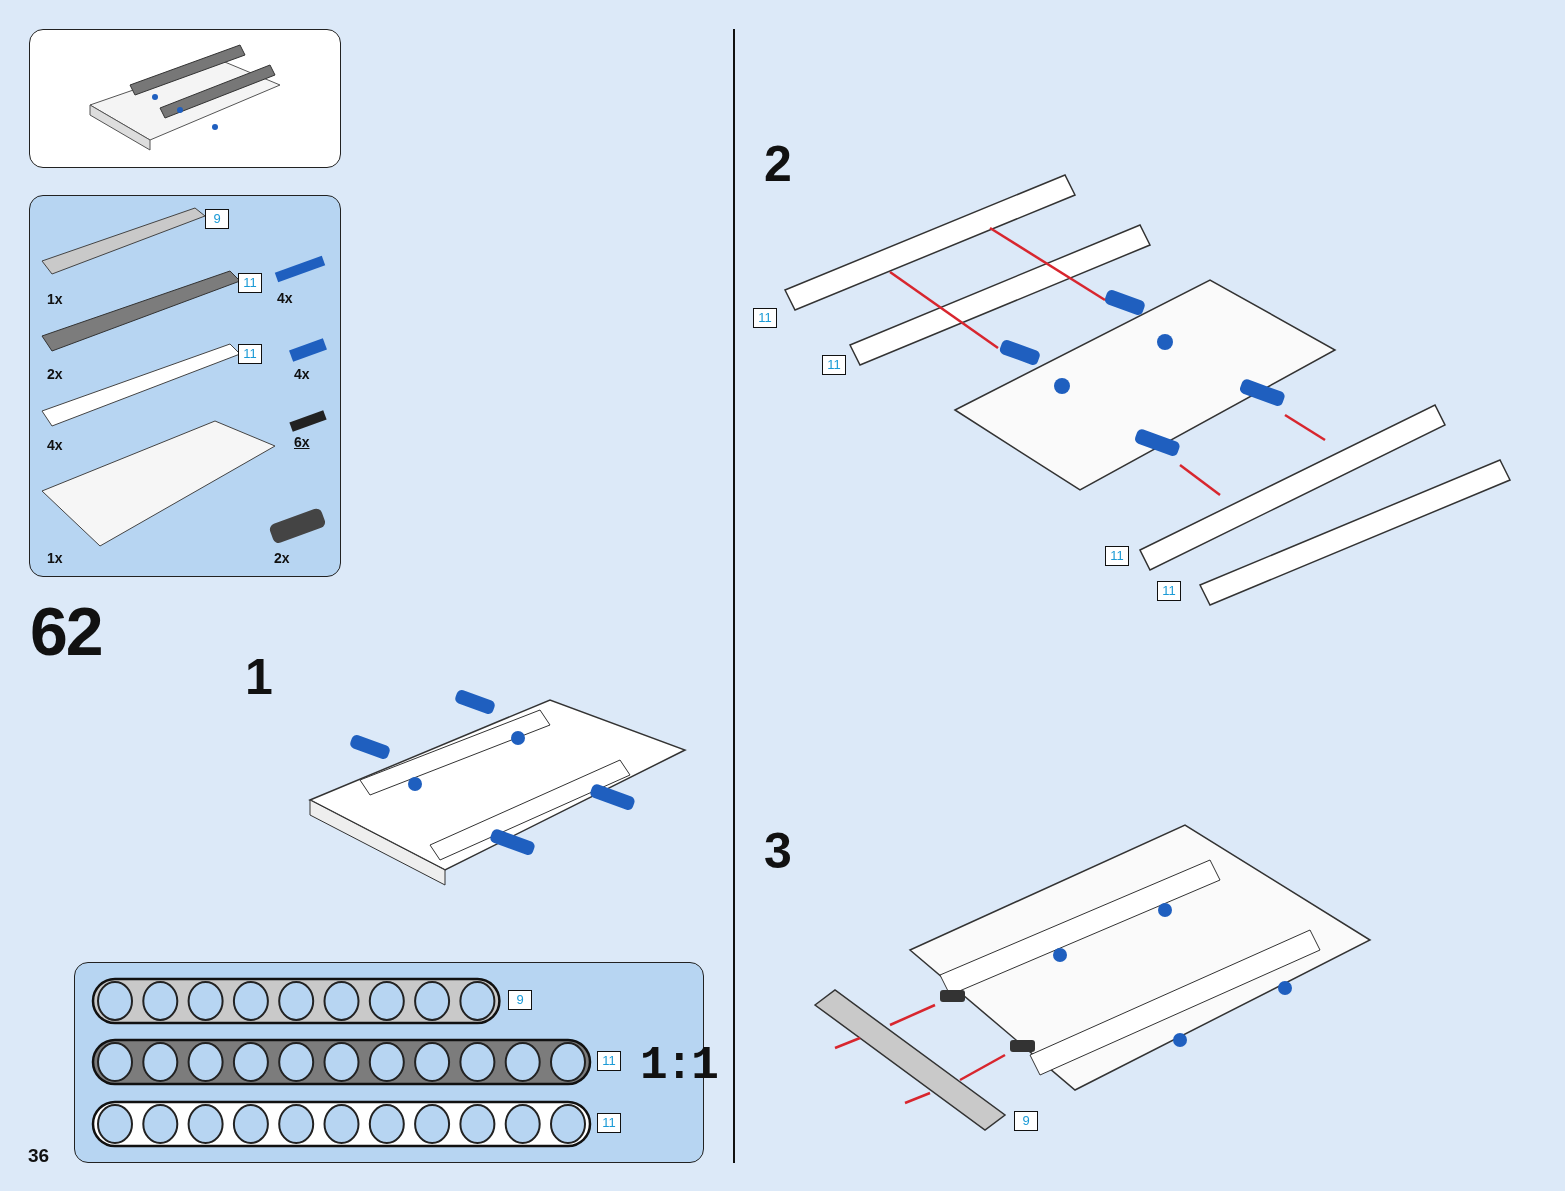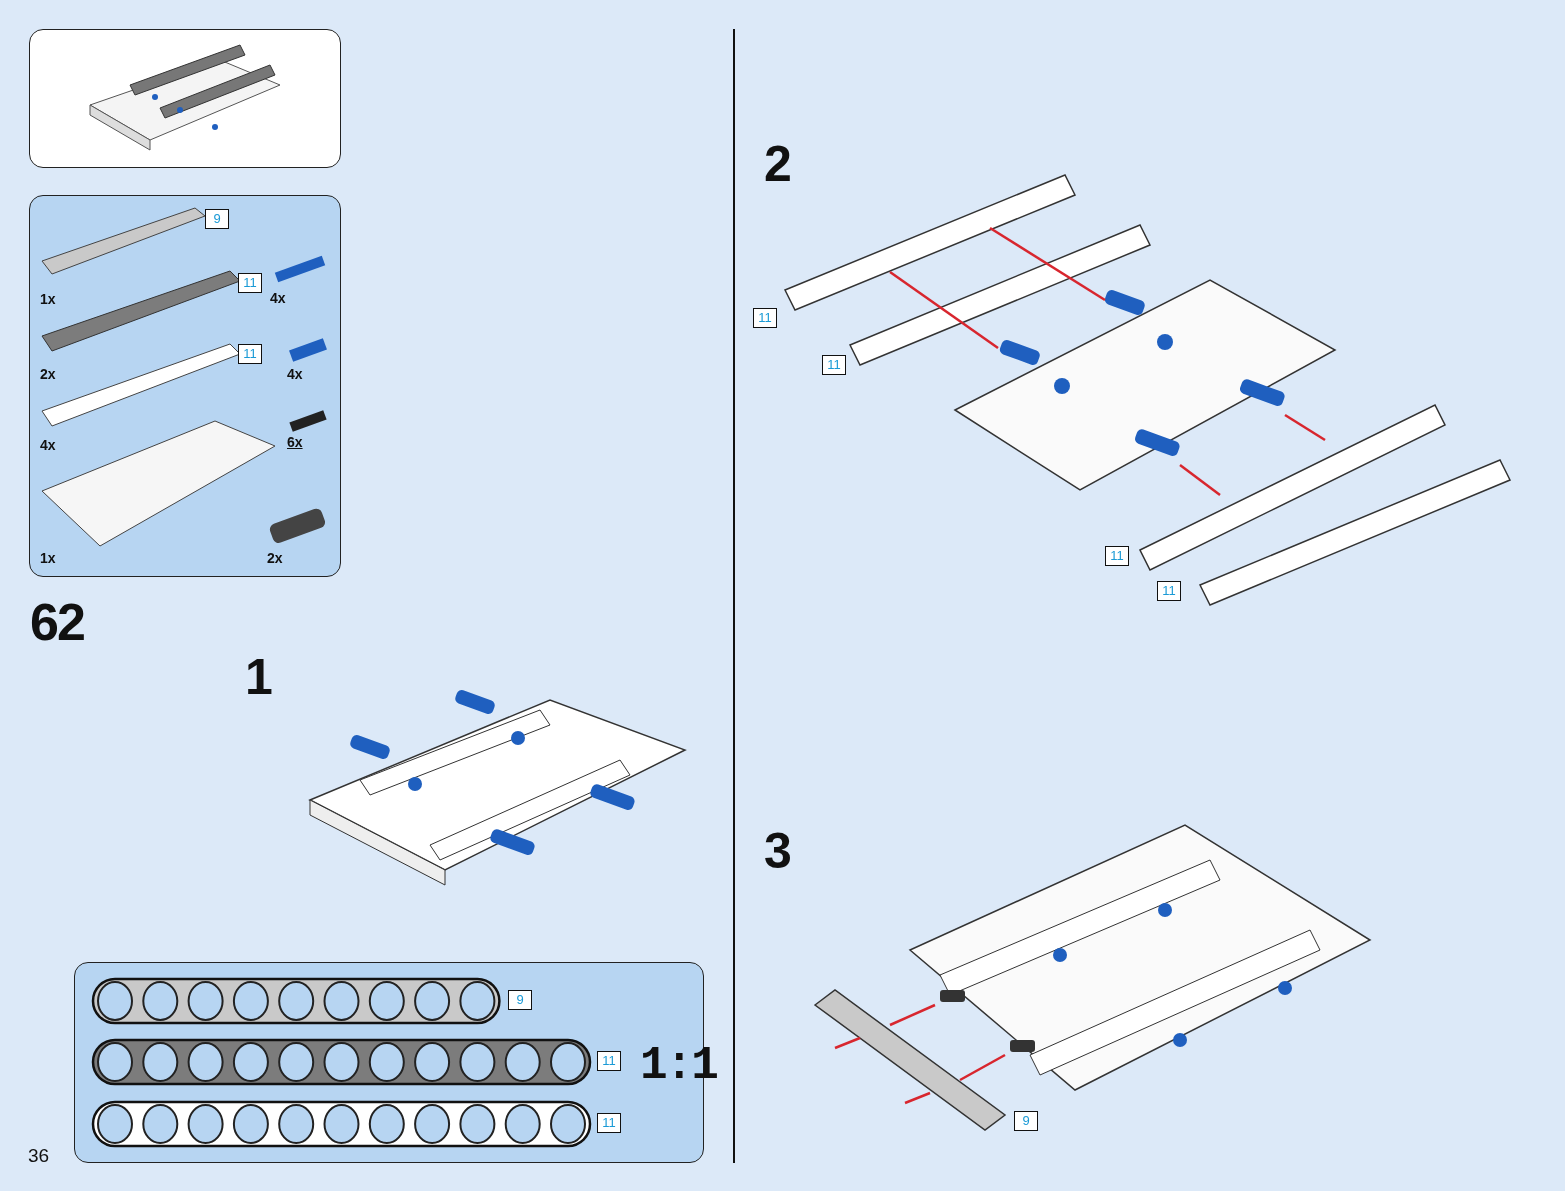--- a/index.html
+++ b/index.html
@@ -3,24 +3,24 @@
 <meta charset="utf-8">
 <style>
   html,body{margin:0;padding:0;}
   body{width:1565px;height:1191px;background:#dce9f8;position:relative;overflow:hidden;font-family:"Liberation Sans",sans-serif;color:#111;}
   .abs{position:absolute;}
   .box{position:absolute;border:1.5px solid #222;border-radius:14px;}
   .preview{left:29px;top:29px;width:310px;height:137px;background:#fff;}
   .partslist{left:29px;top:195px;width:310px;height:380px;background:#b7d5f2;}
   .ruler{left:74px;top:962px;width:628px;height:199px;background:#b7d5f2;}
   .divider{left:733px;top:29px;width:2px;height:1134px;background:#111;}
-  .page-num{left:28px;top:1145px;font-size:19px;font-weight:normal;}
-  .big-step{left:30px;top:592px;font-size:52px;font-weight:bold;letter-spacing:-2px;}
+  .page-num{left:28px;top:1145px;font-size:19px;font-weight:bold;}
+  .big-step{left:30px;top:592px;font-size:68px;font-weight:bold;letter-spacing:-2px;}
   .sub-step{font-size:50px;font-weight:bold;}
-  .qty{font-size:14px;font-weight:bold;}
+  .qty{font-size:14px;font-weight:bold;margin-left:7px;}
   .lenbox{position:absolute;background:#fff;border:1.5px solid #111;color:#1a9ad6;font-size:13px;text-align:center;line-height:18px;width:22px;height:18px;}
   .scale{left:640px;top:1040px;font-size:46px;font-weight:bold;letter-spacing:-2px;font-family:Liberation Mono, monospace;}
   svg{position:absolute;overflow:visible;}
 </style>
 </head>
 <body>
 
 <div class="box preview">
   <svg width="310" height="137">
     <polygon points="60,75 190,30 250,55 120,110" fill="#f4f4f4" stroke="#555"></polygon>

